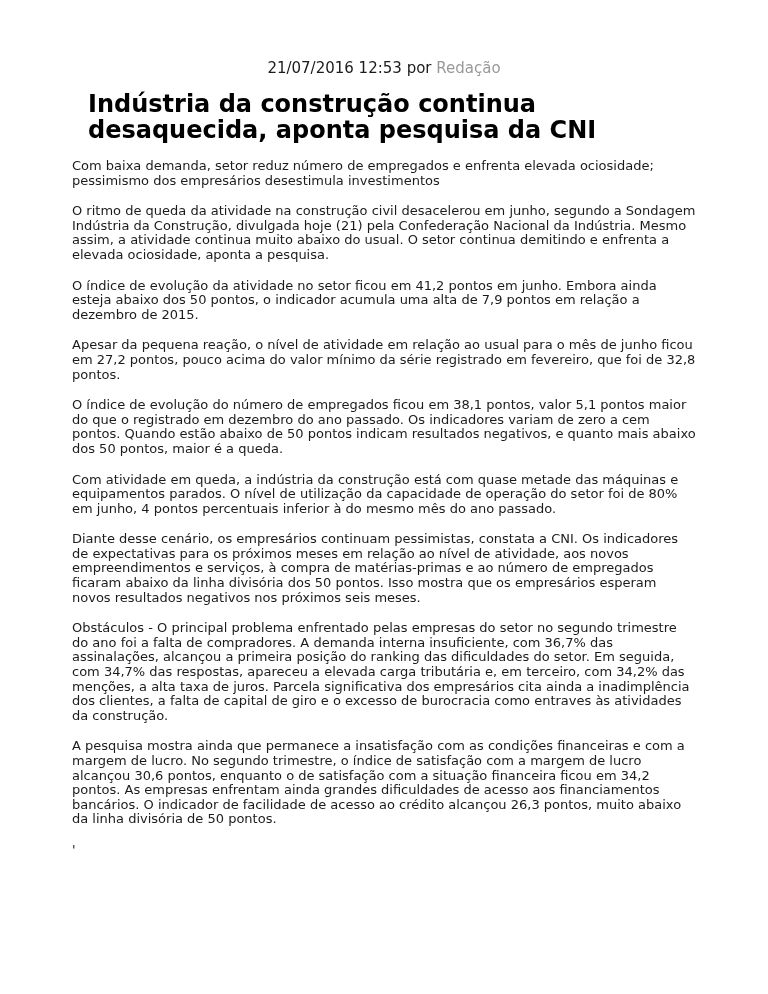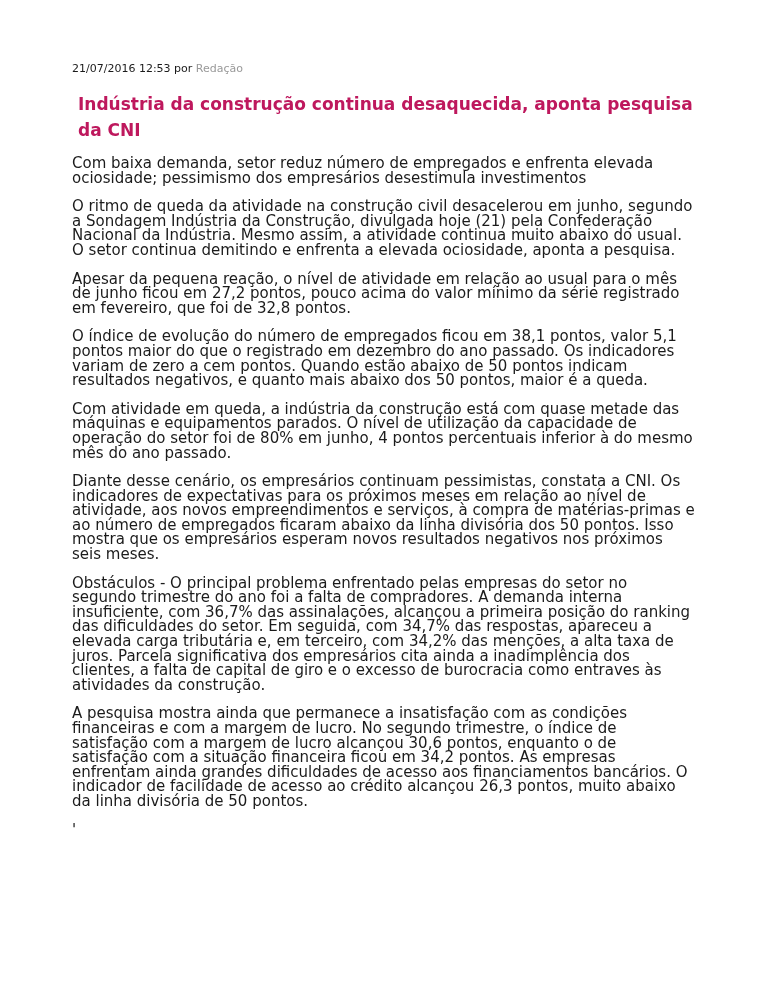--- a/index.html
+++ b/index.html
@@ -11,41 +11,42 @@
     width: 768px;
     min-height: 994px;
     background: var(--page-bg, #ffffff);
     font-family: "DejaVu Sans", "Liberation Sans", sans-serif;
     color: var(--text-color, #1b1b1b);
   }
   .content {
     padding: 61px 72px 0 72px;
   }
   .meta {
-    font-size: 11px;
+    font-size: 15px;
     line-height: 15px;
     margin: 0 0 15px 0;
     color: var(--text-color, #1b1b1b);
+    text-align: center;
   }
   .meta .author {
     color: var(--muted-color, #999999);
     text-decoration: none;
     cursor: pointer;
   }
   h1.title {
-    font-size: 17px;
+    font-size: 24px;
     line-height: 26px;
     font-weight: 700;
-    color: #be185d;
-    margin: 0 0 13px 6px;
+    color: #000000;
+    margin: 0 0 13px 16px;
   }
   p.para {
-    font-size: 15px;
+    font-size: 13px;
     line-height: 14.6px;
-    margin: 9px 0 14px 0;
+    margin: 16px 0 14px 0;
     color: var(--text-color, #1b1b1b);
   }
   p.para .bold {
     font-weight: 400;
   }
   p.para a.link {
     color: var(--link-color, #4a7ed4);
     text-decoration: none;
     cursor: pointer;
   }
@@ -59,20 +60,21 @@
     <span>por</span>
     <a href="#" class="author">Redação</a>
   </div>
 
   <h1 class="title">Indústria da construção continua desaquecida, aponta pesquisa da CNI</h1>
 
   <p class="para">Com baixa demanda, setor reduz número de empregados e enfrenta elevada ociosidade; pessimismo dos empresários desestimula investimentos</p>
 
   <div id="article-body">
       <p class="para"><span>O ritmo de queda da atividade na construção civil desacelerou em junho, segundo a Sondagem Indústria da Construção, divulgada hoje (21) pela Confederação Nacional da Indústria. Mesmo assim, a atividade continua muito abaixo do usual. O setor continua demitindo e enfrenta a elevada ociosidade, aponta a pesquisa.</span></p>
+      <p class="para"><span>O índice de evolução da atividade no setor ficou em 41,2 pontos em junho. Embora ainda esteja abaixo dos 50 pontos, o indicador acumula uma alta de 7,9 pontos em relação a dezembro de 2015.</span></p>
       <p class="para"><span>Apesar da pequena reação, o nível de atividade em relação ao usual para o mês de junho ficou em 27,2 pontos, pouco acima do valor mínimo da série registrado em fevereiro, que foi de 32,8 pontos.</span></p>
       <p class="para"><span>O índice de evolução do número de empregados ficou em 38,1 pontos, valor 5,1 pontos maior do que o registrado em dezembro do ano passado. Os indicadores variam de zero a cem pontos. Quando estão abaixo de 50 pontos indicam resultados negativos, e quanto mais abaixo dos 50 pontos, maior é a queda.</span></p>
       <p class="para"><span>Com atividade em queda, a indústria da construção está com quase metade das máquinas e equipamentos parados. O nível de utilização da capacidade de operação do setor foi de 80% em junho, 4 pontos percentuais inferior à do mesmo mês do ano passado.</span></p>
       <p class="para"><span>Diante desse cenário, os empresários continuam pessimistas, constata a CNI. Os indicadores de expectativas para os próximos meses em relação ao nível de atividade, aos novos empreendimentos e serviços, à compra de matérias-primas e ao número de empregados ficaram abaixo da linha divisória dos 50 pontos. Isso mostra que os empresários esperam novos resultados negativos nos próximos seis meses.</span></p>
       <p class="para"><span class="bold">Obstáculos - </span><span>O principal problema enfrentado pelas empresas do setor no segundo trimestre do ano foi a falta de compradores. A demanda interna insuficiente, com 36,7% das assinalações, alcançou a primeira posição do ranking das dificuldades do setor. Em seguida, com 34,7% das respostas, apareceu a elevada carga tributária e, em terceiro, com 34,2% das menções, a alta taxa de juros. Parcela significativa dos empresários cita ainda a inadimplência dos clientes, a falta de capital de giro e o excesso de burocracia como entraves às atividades da construção.</span></p>
       <p class="para"><span>A pesquisa mostra ainda que permanece a insatisfação com as condições financeiras e com a margem de lucro. No segundo trimestre, o índice de satisfação com a margem de lucro alcançou 30,6 pontos, enquanto o de satisfação com a situação financeira ficou em 34,2 pontos.  As empresas enfrentam ainda grandes dificuldades de acesso aos financiamentos bancários. O indicador de facilidade de acesso ao crédito alcançou 26,3 pontos, muito abaixo da linha divisória de 50 pontos.</span></p>
       <p class="para"><span>'</span></p>
     </div>
 </div>
 

